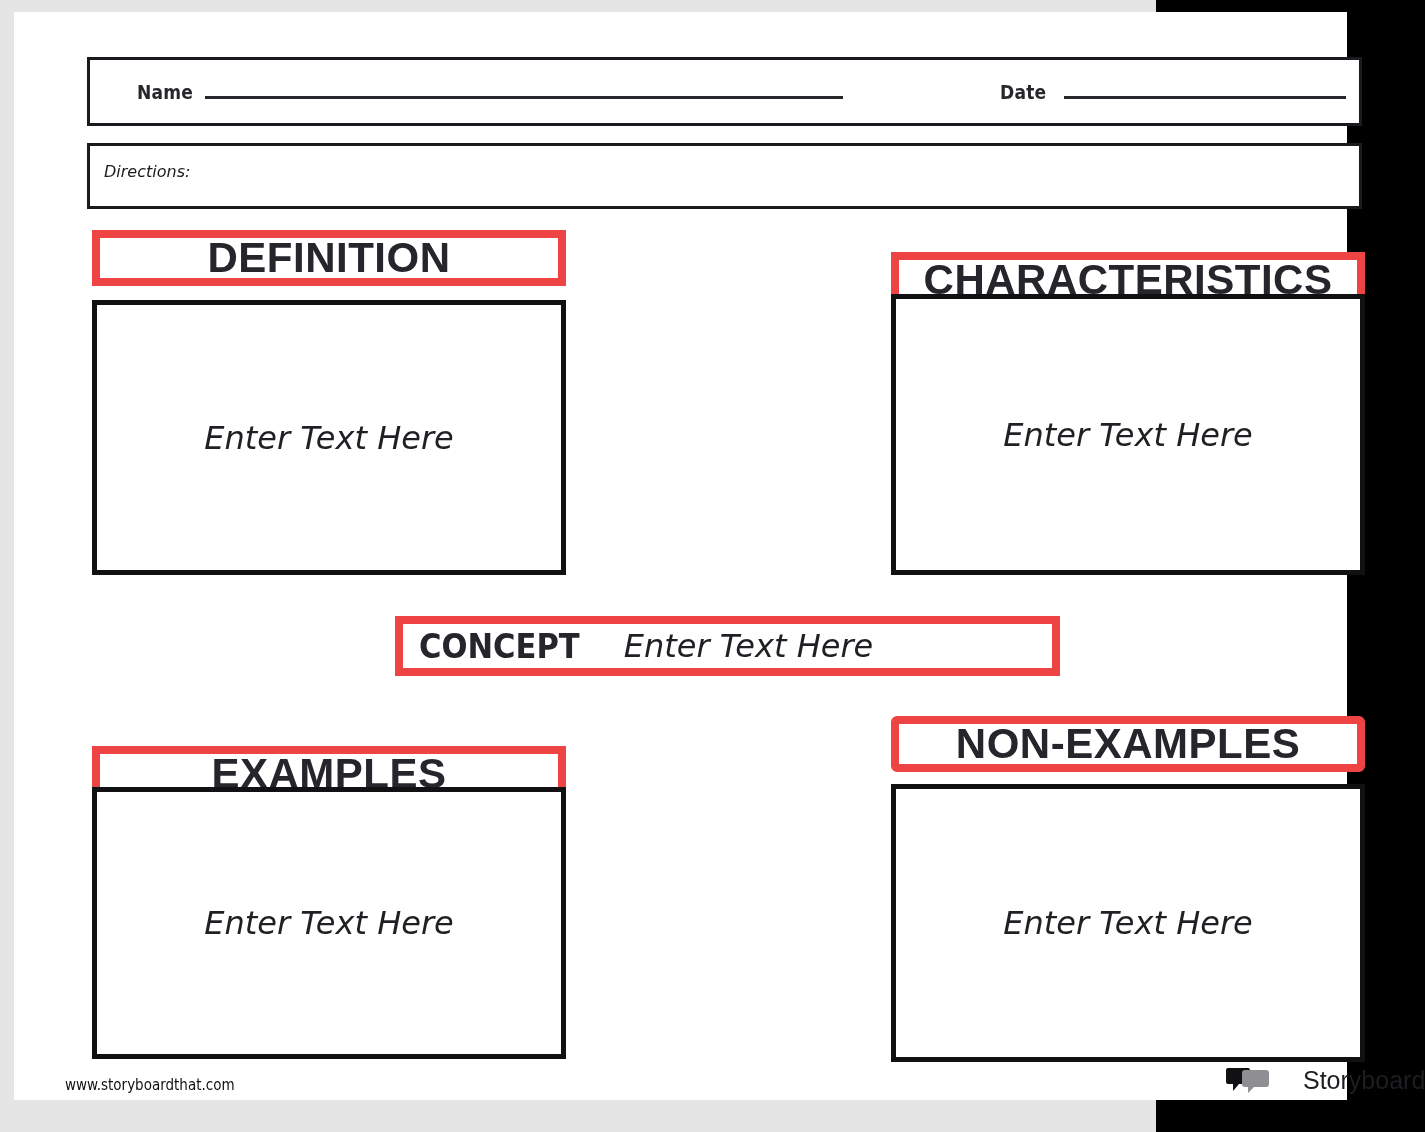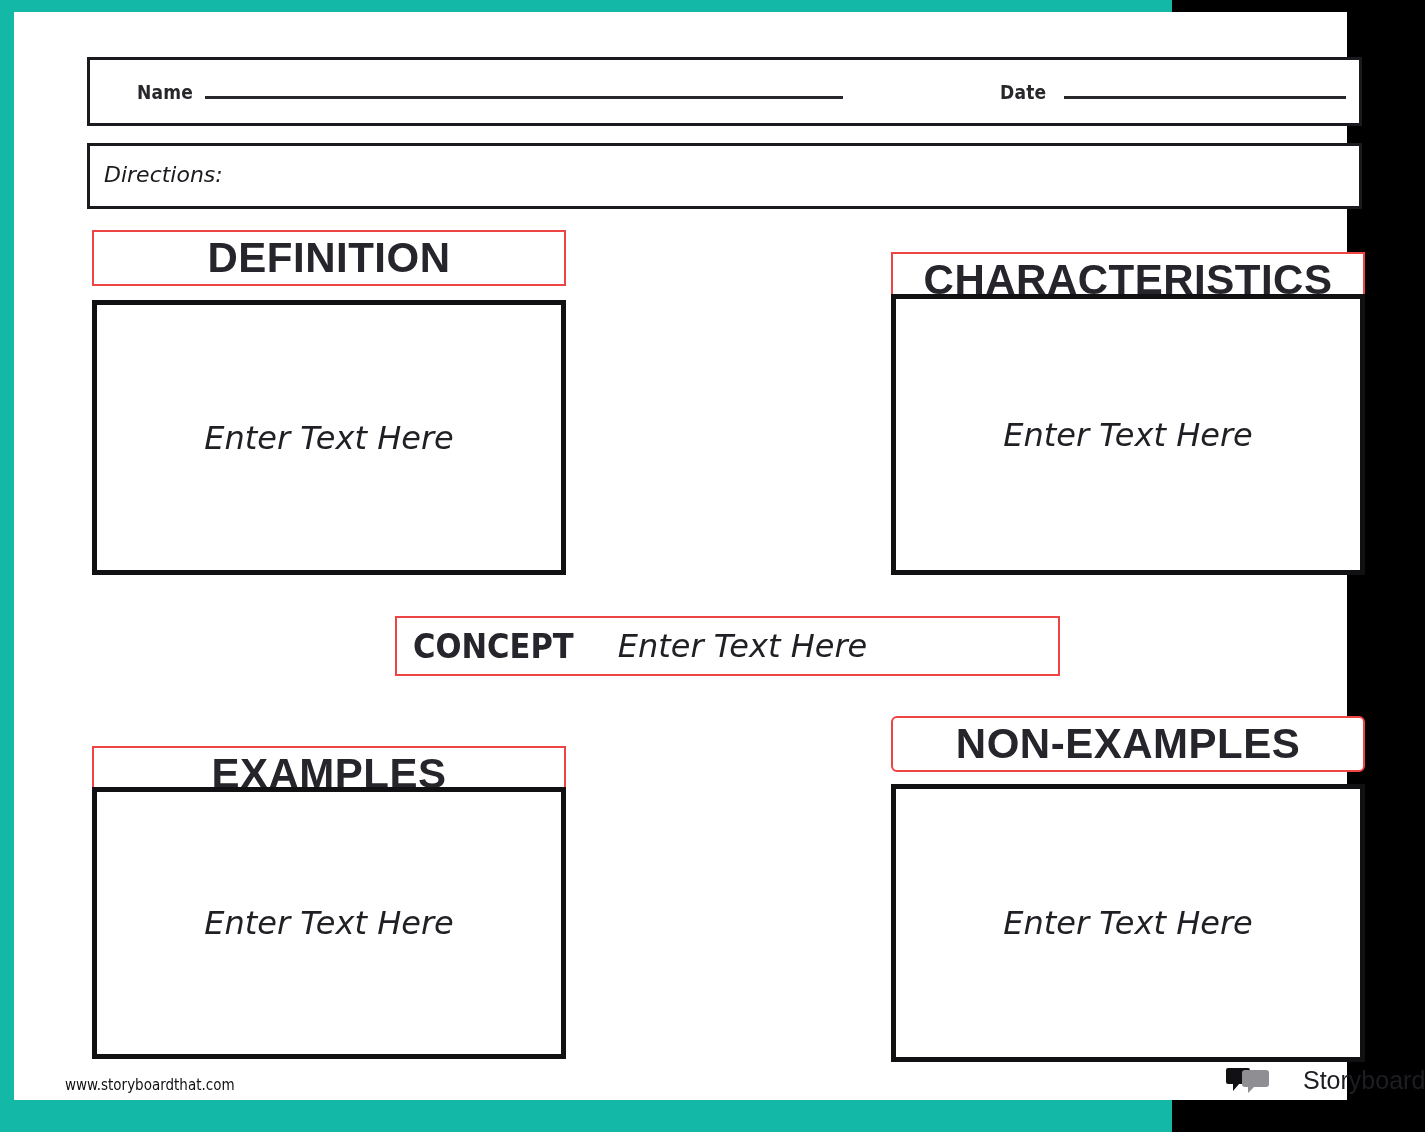--- a/index.html
+++ b/index.html
@@ -14,43 +14,42 @@
     overflow: hidden;
     font-family: "Liberation Sans", sans-serif;
   }
 
   
   .page-frame {
     position: absolute;
     left: 0; top: 0;
     width: 1156px;
     height: 1132px;
-    background: #14b8a6;
-    padding-left: 16px;
+    background: #e5e5e5;
   }
   .page-sheet {
     position: absolute;
     left: 14px;
     top: 12px;
     width: 1333px;
     height: 1088px;
     background: #ffffff;
   }
 
   
   .thin-box {
     position: absolute;
     box-sizing: border-box;
     border: 3px solid #1b1b1f;
     background: #ffffff;
   }
   .label-box {
     position: absolute;
     box-sizing: border-box;
-    border: 2px solid #ef4444;
+    border: 8px solid #ef4444;
     background: #ffffff;
     display: flex;
     align-items: center;
     justify-content: center;
   }
   .content-box {
     position: absolute;
     box-sizing: border-box;
     border: 5px solid #111114;
     background: #ffffff;
@@ -69,21 +68,21 @@
     white-space: nowrap;
   }
   .field-rule {
     display: inline-block;
     border-bottom: 3px solid #27272c;
     height: 1px;
   }
   .directions-text {
     font-family: "DejaVu Sans", sans-serif;
     font-style: italic;
-    font-size: 22px;
+    font-size: 16px;
     color: #1b1b1f;
     white-space: nowrap;
   }
   .heading-text {
     font-family: "Liberation Sans", sans-serif;
     font-weight: bold;
     font-size: 42px;
     line-height: 1;
     color: #25252b;
     letter-spacing: 0.5px;

